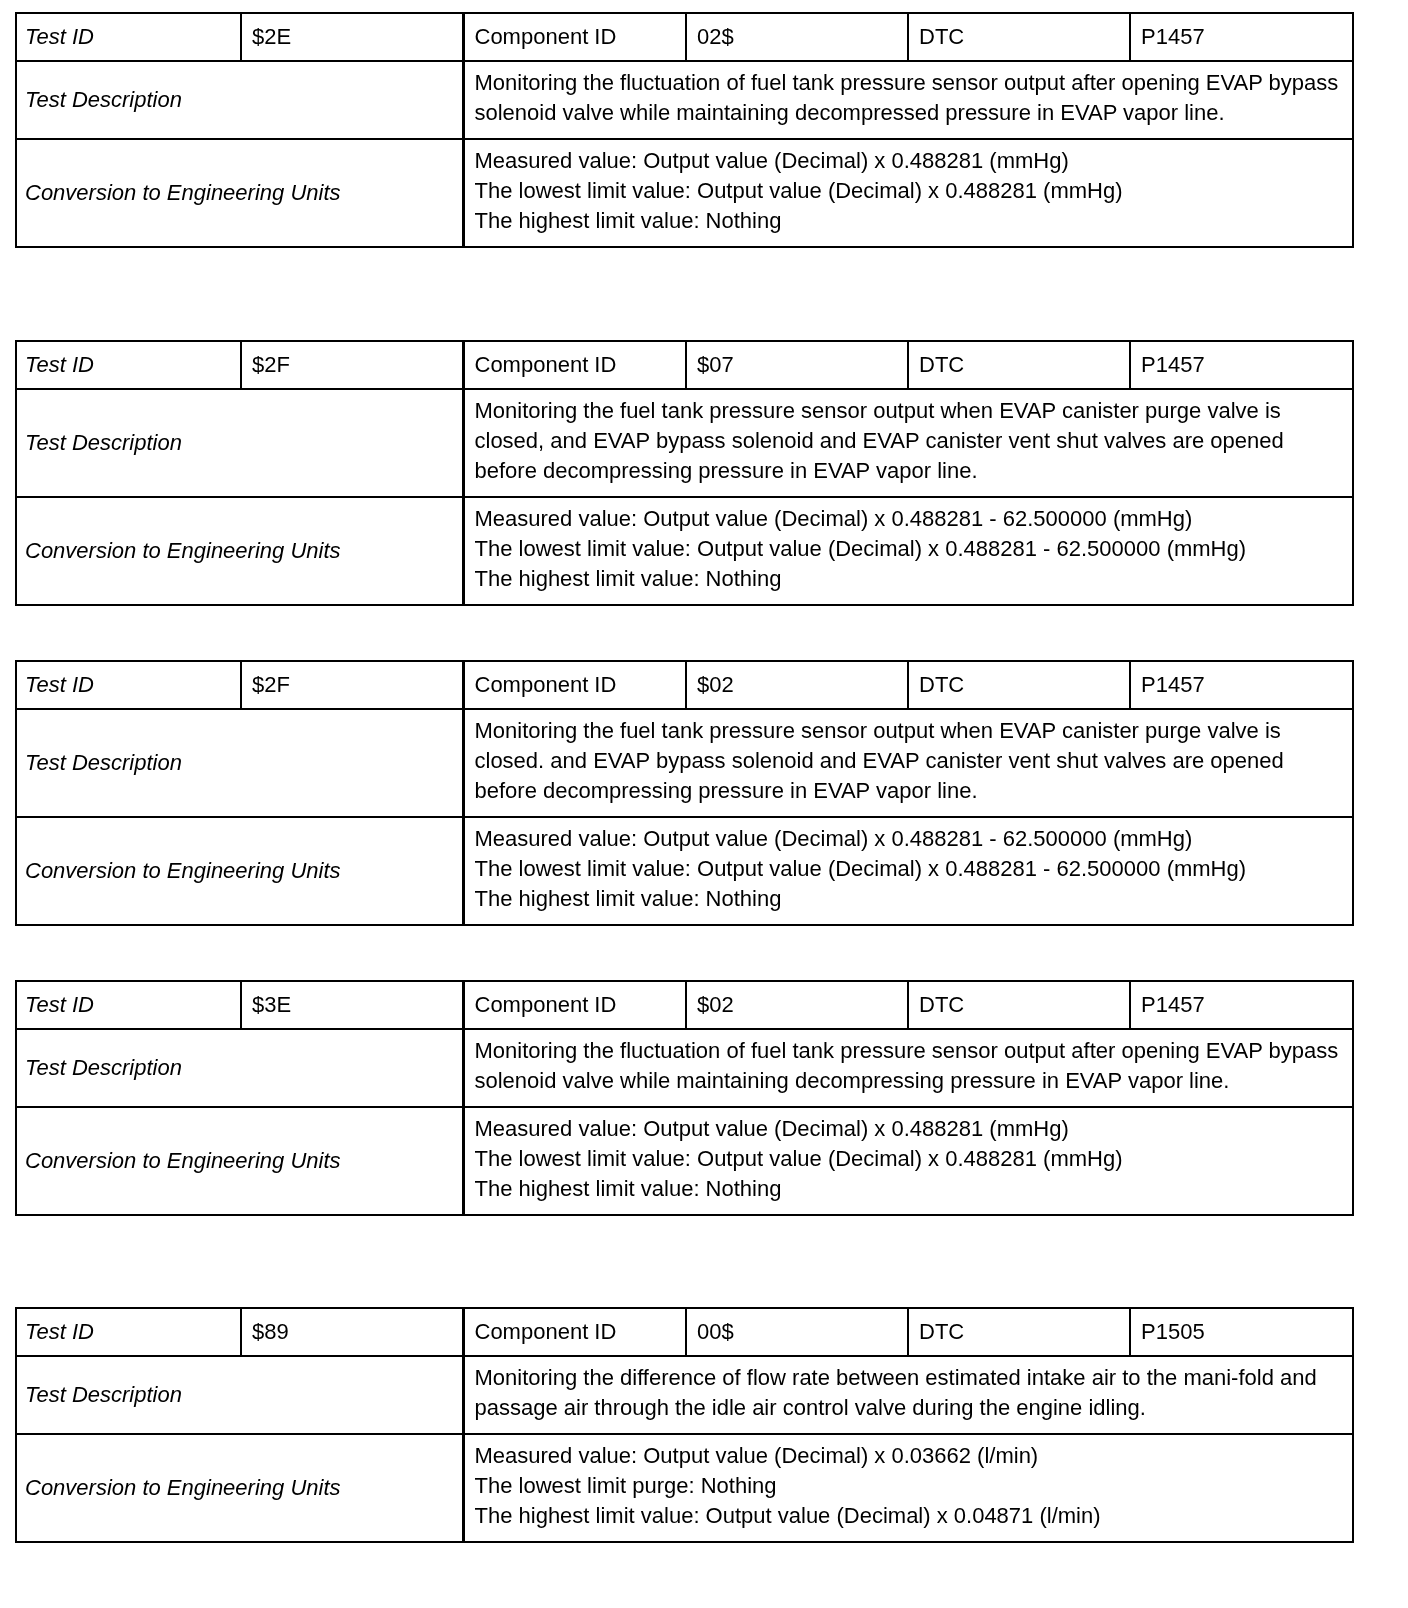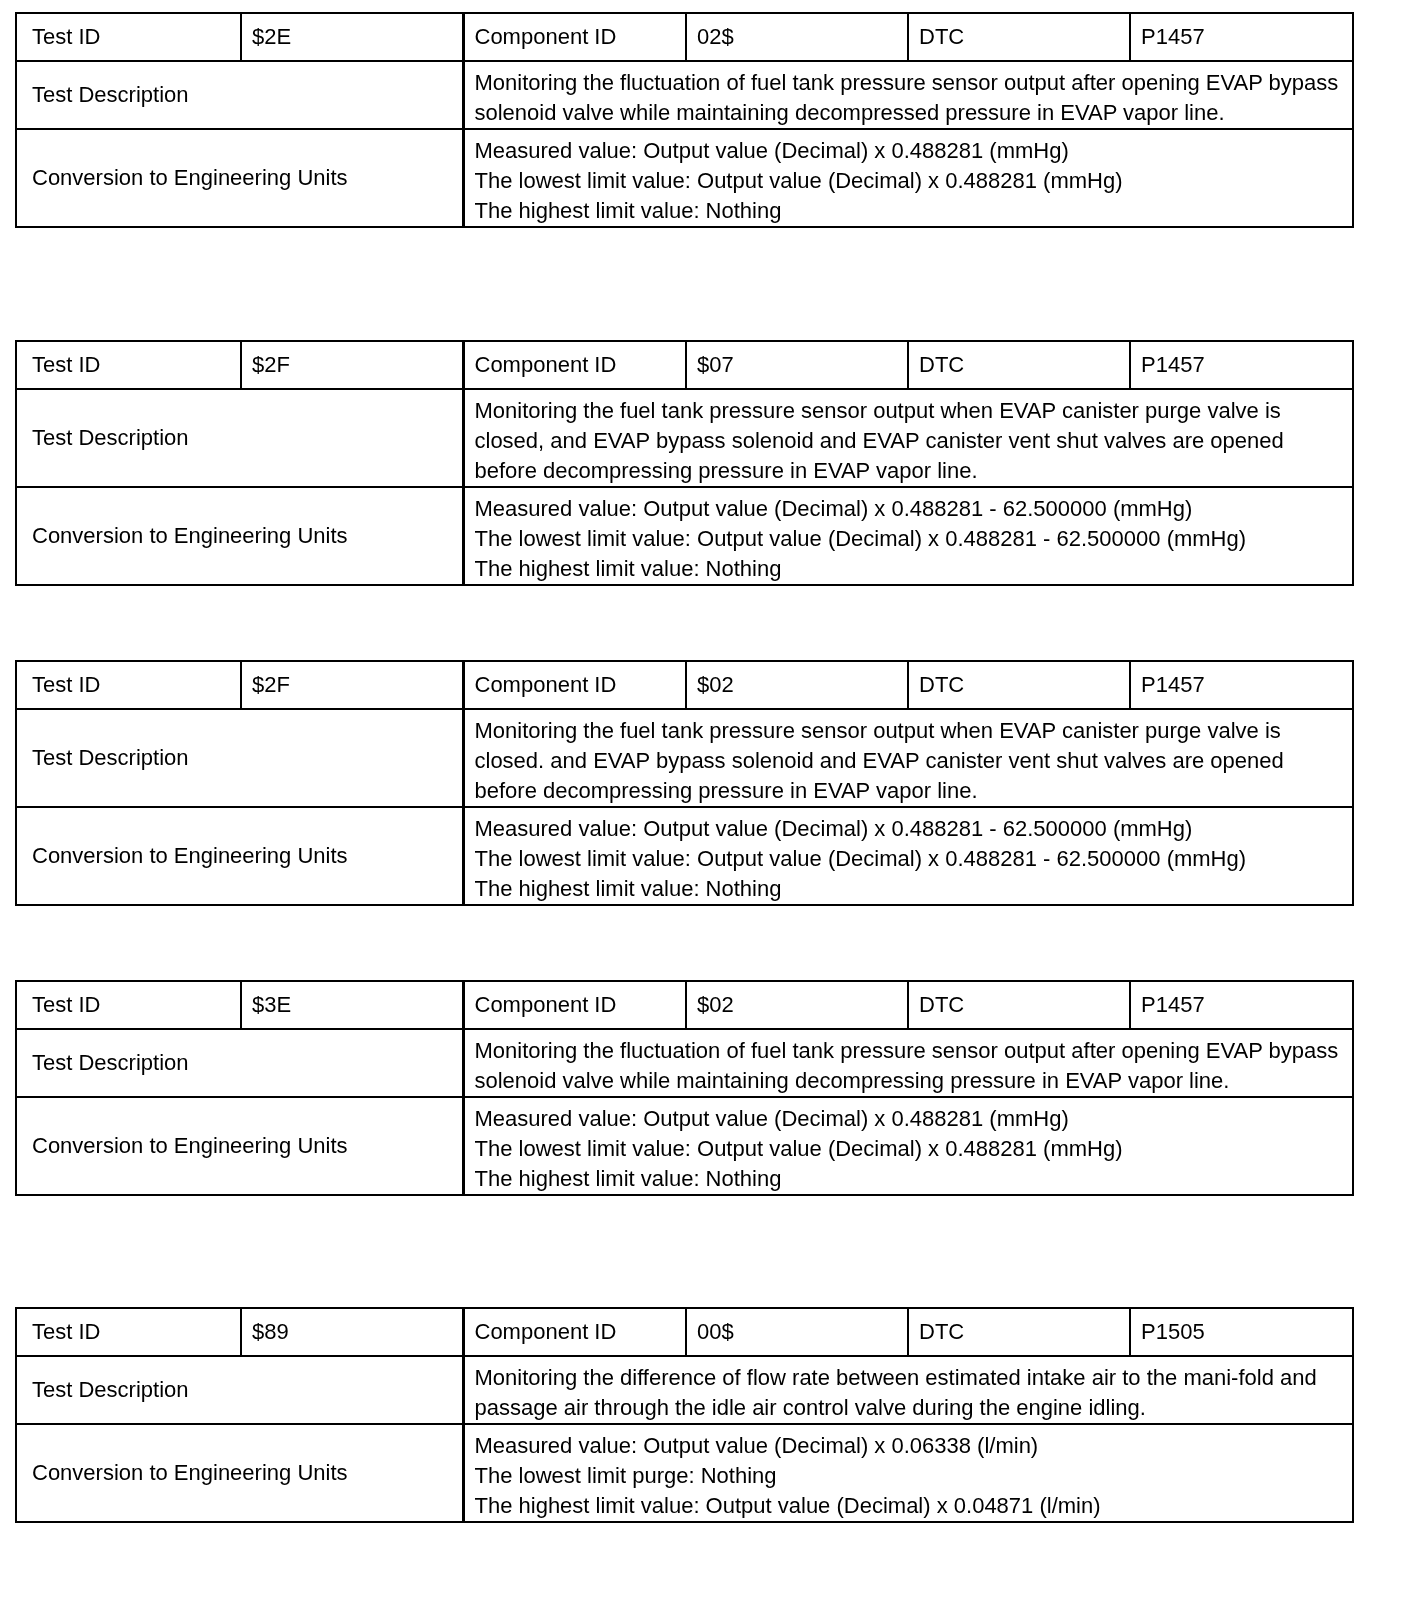--- a/index.html
+++ b/index.html
@@ -29,23 +29,25 @@
       line-height: 30px;
       white-space: normal;
     }
     .spec-table tr.hdr td {
       height: 46px;
       padding-top: 0;
     }
     .spec-table td.content {
       border-left-width: 3px;
       padding-top: 6px;
+      padding-bottom: 10px;
     }
     .spec-table td.label-cell {
-      padding-left: 15px;
+      padding-left: 8px;
+      font-style: italic;
     }
     .line {
       display: block;
     }
     col.c1 { width: 225px; }
     col.c2 { width: 222px; }
     col.c3 { width: 223px; }
     col.c4 { width: 222px; }
     col.c5 { width: 222px; }
     col.c6 { width: 223px; }
@@ -203,19 +205,19 @@
     <td>DTC</td>
     <td>P1505</td>
   </tr>
   <tr>
     <td colspan="2" class="label-cell">Test Description</td>
     <td colspan="4" class="content">Monitoring the difference of flow rate between estimated intake air to the mani-fold and passage air through the idle air control valve during the engine idling.</td>
   </tr>
   <tr>
     <td colspan="2" class="label-cell">Conversion to Engineering Units</td>
     <td colspan="4" class="content">
-      <span class="line">Measured value: Output value (Decimal) x 0.06338 (l/min)</span>
+      <span class="line">Measured value: Output value (Decimal) x 0.03662 (l/min)</span>
       <span class="line">The lowest limit purge: Nothing</span>
       <span class="line">The highest limit value: Output value (Decimal) x 0.04871 (l/min)</span>
     </td>
   </tr>
 </tbody>
   </table>
 
 </body></html>

